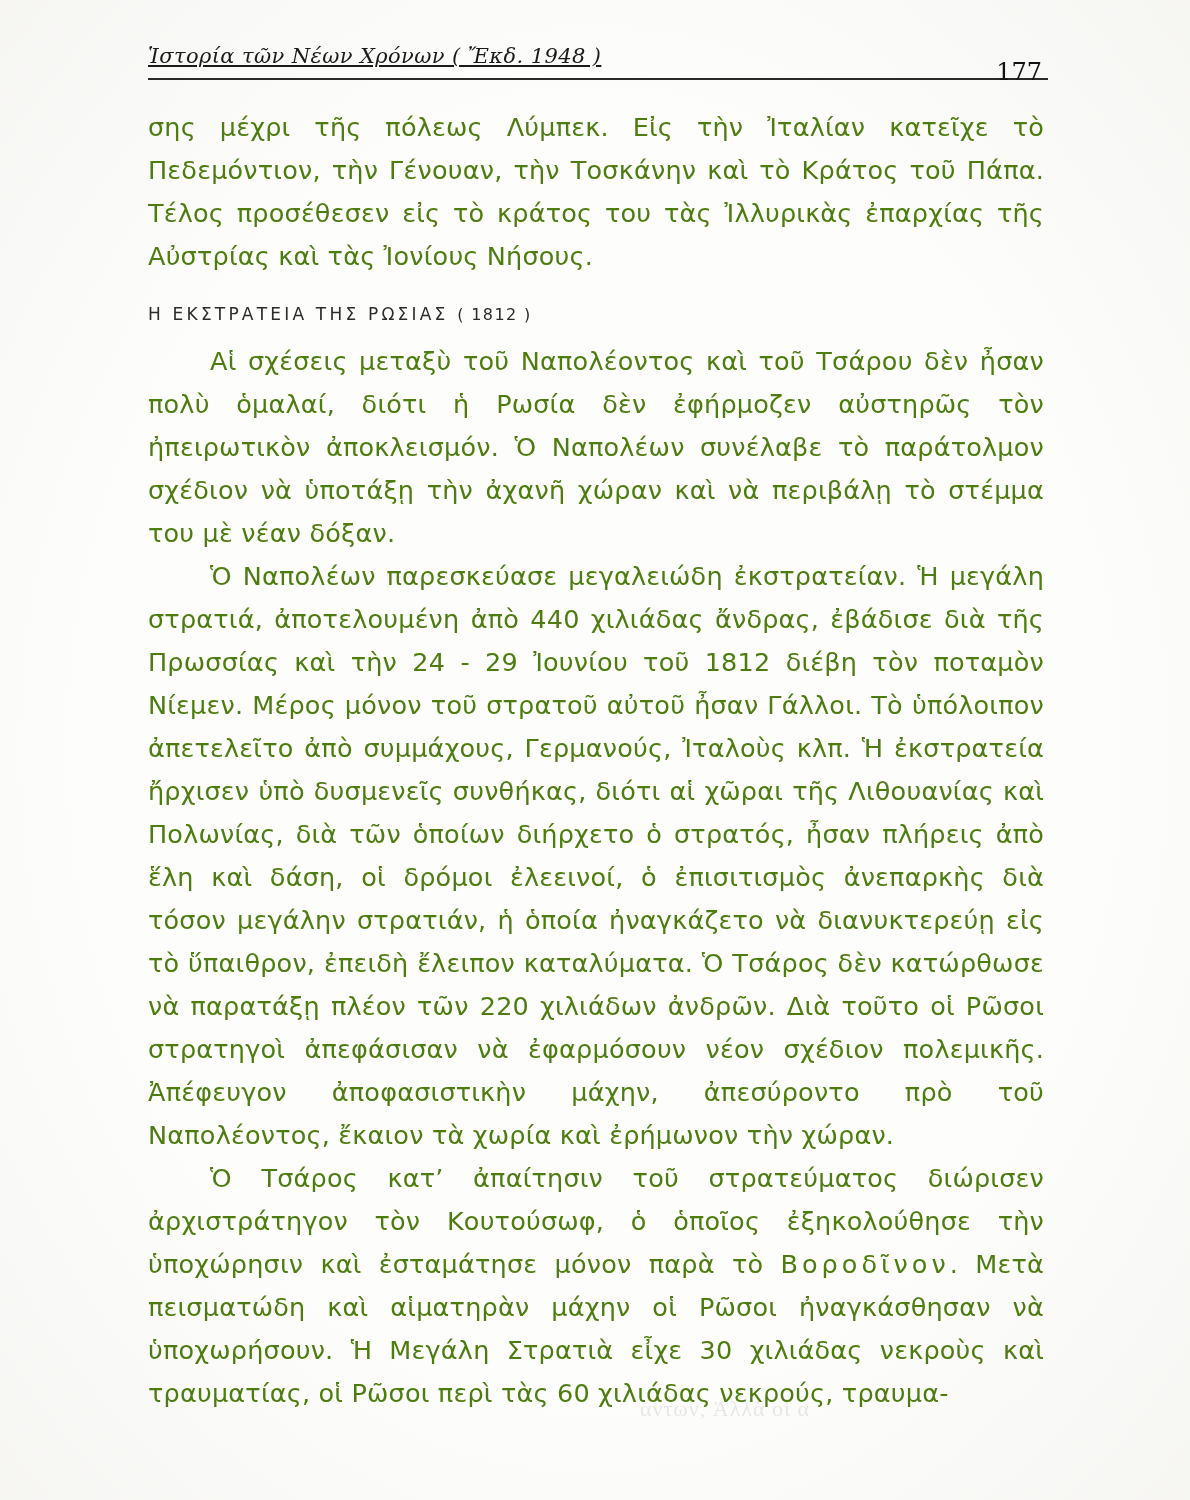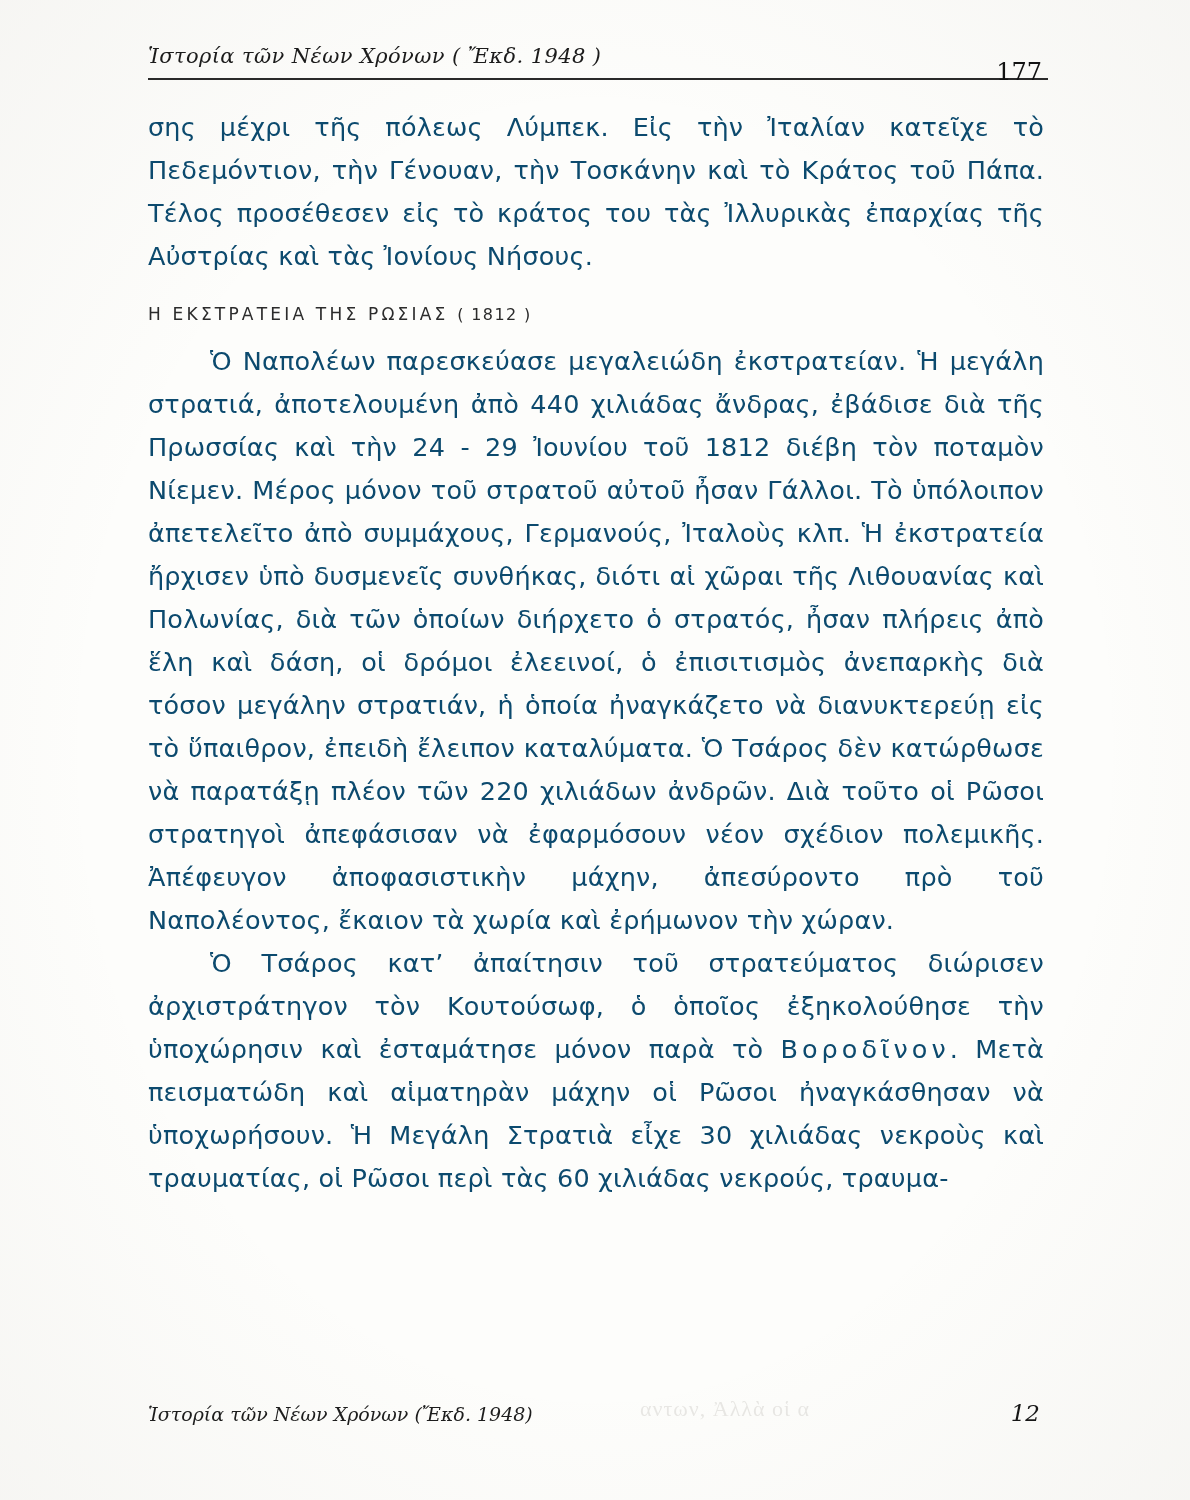--- a/index.html
+++ b/index.html
@@ -39,20 +39,21 @@
     justify-content: space-between;
     width: 900px;
   }
   .runhead-title {
     font-family: "DejaVu Serif", serif;
     font-style: italic;
     font-size: 21px;
     letter-spacing: 0.4px;
     color: #1b1b1b;
     white-space: nowrap;
+    text-decoration: underline;
   }
   .runhead-page {
     font-family: "DejaVu Serif", serif;
     font-size: 24px;
     color: #121212;
     padding-right: 6px;
     align-self: flex-end;
     position: relative;
     top: 14px;
   }
@@ -68,21 +69,21 @@
     margin-top: 26px;
     width: 900px;
   }
   p.para {
     margin: 0 4px 0 0;
     font-size: 25.5px;
     line-height: 43px;
     text-align: justify;
     text-justify: inter-word;
     letter-spacing: 0.2px;
-    color: #0c4a6e;
+    color: #4d7c0f;
     font-family: "DejaVu Sans", sans-serif;
   }
   p.para.indent {
     text-indent: 62px;
   }
   p.para + p.para {
     margin-top: 0;
   }
 
   
@@ -160,30 +161,27 @@
     <div class="body-text">
 
       <p class="para">σης μέχρι τῆς πόλεως Λύμπεκ. Εἰς τὴν Ἰταλίαν κατεῖχε τὸ Πεδεμόντιον, τὴν Γένουαν, τὴν Τοσκάνην καὶ τὸ Κράτος τοῦ Πάπα. Τέλος προσέθεσεν εἰς τὸ κράτος του τὰς Ἰλλυρικὰς ἐπαρχίας τῆς Αὐστρίας καὶ τὰς Ἰονίους Νήσους.</p>
 
 
       <div class="section-heading">
         <span>Η ΕΚΣΤΡΑΤΕΙΑ ΤΗΣ ΡΩΣΙΑΣ</span>
         <span class="year">( 1812 )</span>
       </div>
 
+      <p class="para indent">Αἱ σχέσεις μεταξὺ τοῦ Ναπολέοντος καὶ τοῦ Τσάρου δὲν ἦσαν πολὺ ὁμαλαί, διότι ἡ Ρωσία δὲν ἐφήρμοζεν αὐστηρῶς τὸν ἠπειρωτικὸν ἀποκλεισμόν. Ὁ Ναπολέων συνέλαβε τὸ παράτολμον σχέδιον νὰ ὑποτάξῃ τὴν ἀχανῆ χώραν καὶ νὰ περιβάλῃ τὸ στέμμα του μὲ νέαν δόξαν.</p>
 
       <p class="para indent">Ὁ Ναπολέων παρεσκεύασε μεγαλειώδη ἐκστρατείαν. Ἡ μεγάλη στρατιά, ἀποτελουμένη ἀπὸ 440 χιλιάδας ἄνδρας, ἐβάδισε διὰ τῆς Πρωσσίας καὶ τὴν 24 - 29 Ἰουνίου τοῦ 1812 διέβη τὸν ποταμὸν Νίεμεν. Μέρος μόνον τοῦ στρατοῦ αὐτοῦ ἦσαν Γάλλοι. Τὸ ὑπόλοιπον ἀπετελεῖτο ἀπὸ συμμάχους, Γερμανούς, Ἰταλοὺς κλπ. Ἡ ἐκστρατεία ἤρχισεν ὑπὸ δυσμενεῖς συνθήκας, διότι αἱ χῶραι τῆς Λιθουανίας καὶ Πολωνίας, διὰ τῶν ὁποίων διήρχετο ὁ στρατός, ἦσαν πλήρεις ἀπὸ ἕλη καὶ δάση, οἱ δρόμοι ἐλεεινοί, ὁ ἐπισιτισμὸς ἀνεπαρκὴς διὰ τόσον μεγάλην στρατιάν, ἡ ὁποία ἠναγκάζετο νὰ διανυκτερεύῃ εἰς τὸ ὕπαιθρον, ἐπειδὴ ἔλειπον καταλύματα. Ὁ Τσάρος δὲν κατώρθωσε νὰ παρατάξῃ πλέον τῶν 220 χιλιάδων ἀνδρῶν. Διὰ τοῦτο οἱ Ρῶσοι στρατηγοὶ ἀπεφάσισαν νὰ ἐφαρμόσουν νέον σχέδιον πολεμικῆς. Ἀπέφευγον ἀποφασιστικὴν μάχην, ἀπεσύροντο πρὸ τοῦ Ναπολέοντος, ἔκαιον τὰ χωρία καὶ ἐρήμωνον τὴν χώραν.</p>
 
       <p class="para indent">
         <span>Ὁ Τσάρος κατ’ ἀπαίτησιν τοῦ στρατεύματος διώρισεν ἀρχιστράτηγον τὸν </span><span class="bold-name">Κουτούσωφ</span><span>, ὁ ὁποῖος ἐξηκολούθησε τὴν ὑποχώρησιν καὶ ἐσταμάτησε μόνον παρὰ τὸ </span><span class="spaced">Βοροδῖνον</span><span>. Μετὰ πεισματώδη καὶ αἱματηρὰν μάχην οἱ Ρῶσοι ἠναγκάσθησαν νὰ ὑποχωρήσουν. Ἡ Μεγάλη Στρατιὰ εἶχε 30 χιλιάδας νεκροὺς καὶ τραυματίας, οἱ Ρῶσοι περὶ τὰς 60 χιλιάδας νεκρούς, τραυμα-</span>
       </p>
 
     </div>
   </div>
 
   <div class="showthrough">αντων, Ἀλλὰ οἱ α</div>
 
-  <div class="footer">
-    <div class="footer-title">Ἱστορία τῶν Νέων Χρόνων (Ἔκδ. 1948)</div>
-    <div class="footer-sig">12</div>
-  </div>
 
 </div>
 
 </body></html>

